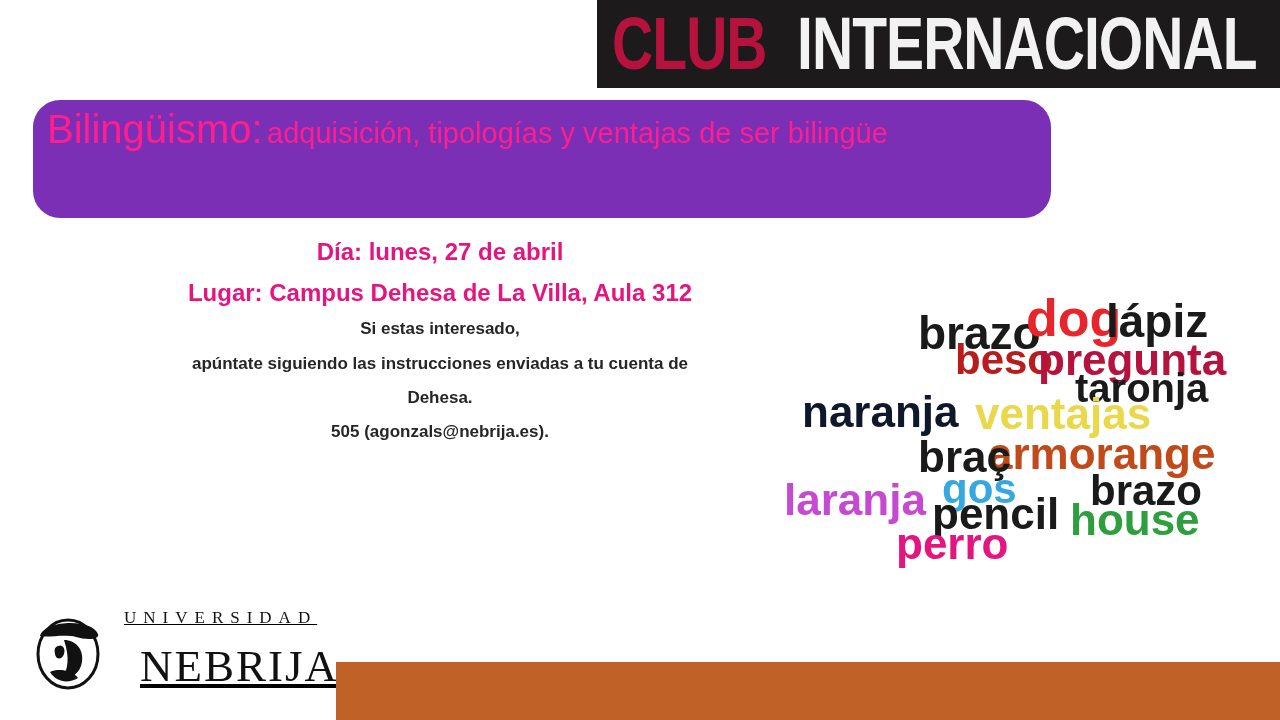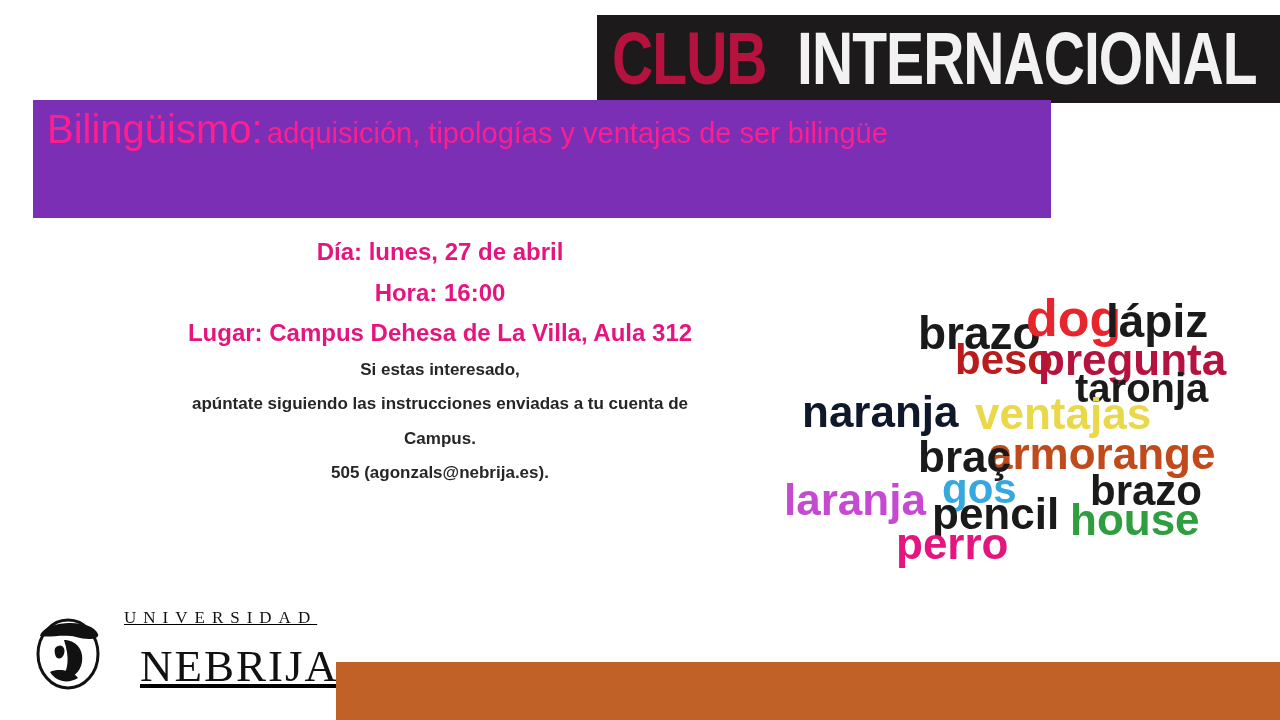--- a/index.html
+++ b/index.html
@@ -20,21 +20,20 @@
     position: absolute;
     left: 597px;
     top: 0px;
     width: 683px;
     height: 88px;
     background: #1c1a1a;
     display: flex;
     align-items: center;
     justify-content: center;
     overflow: hidden;
-    margin-top: 15px;
   }
   .club-banner .club-word {
     font-family: "Liberation Sans", sans-serif;
     font-weight: bold;
     font-size: 60px;
     letter-spacing: -1px;
     color: #b5123e;
     line-height: 1;
     transform: scaleY(1.25) scaleX(0.95);
     transform-origin: center;
@@ -54,20 +53,21 @@
   
   .title-box {
     position: absolute;
     left: 33px;
     top: 100px;
     width: 1018px;
     min-height: 118px;
     background: #7b2fb5;
     padding: 8px 14px 26px 14px;
     box-sizing: border-box;
+    border-radius: 27px;
   }
   .title-main {
     color: #ff1e8e;
     font-size: 40px;
     font-weight: normal;
     line-height: 1.05;
     display: inline;
   }
   .title-sub {
     color: #ff1e8e;
@@ -172,25 +172,24 @@
   <span class="intl-word">INTERNACIONAL</span>
 </div>
 
 <div class="title-box">
   <span class="title-main">Bilingüismo:</span>
   <span class="title-sub">adquisición, tipologías y ventajas de ser bilingüe</span>
 </div>
 
 <div class="details">
   <p class="detail-line">Día: lunes, 27 de abril</p>
-  <p class="detail-line">Hora: 16:00</p>
   <p class="detail-line">Lugar: Campus Dehesa de La Villa, Aula 312</p>
   <p class="body-line">Si estas interesado,</p>
   <p class="body-line">apúntate siguiendo las instrucciones enviadas a tu cuenta de</p>
-  <p class="body-line">Campus.</p>
+  <p class="body-line">Dehesa.</p>
   <p class="body-line">505 (agonzals@nebrija.es).</p>
 </div>
 
 <div class="wordcloud">
     <span style="left: 148px; top: 30px; font-size: 46px; color: rgb(26, 26, 26);">brazo</span>
     <span style="left: 248px; top: 12px; font-size: 52px; color: rgb(232, 37, 43); margin-left: 8px;">dog</span>
     <span style="left: 336px; top: 18px; font-size: 46px; color: rgb(26, 26, 26);">lápiz</span>
     <span style="left: 185px; top: 59px; font-size: 42px; color: #b91c1c;">beso</span>
     <span style="left: 268px; top: 58px; font-size: 44px; color: rgb(181, 18, 62);">pregunta</span>
     <span style="left: 305px; top: 88px; font-size: 40px; color: rgb(26, 26, 26);">taronja</span>

